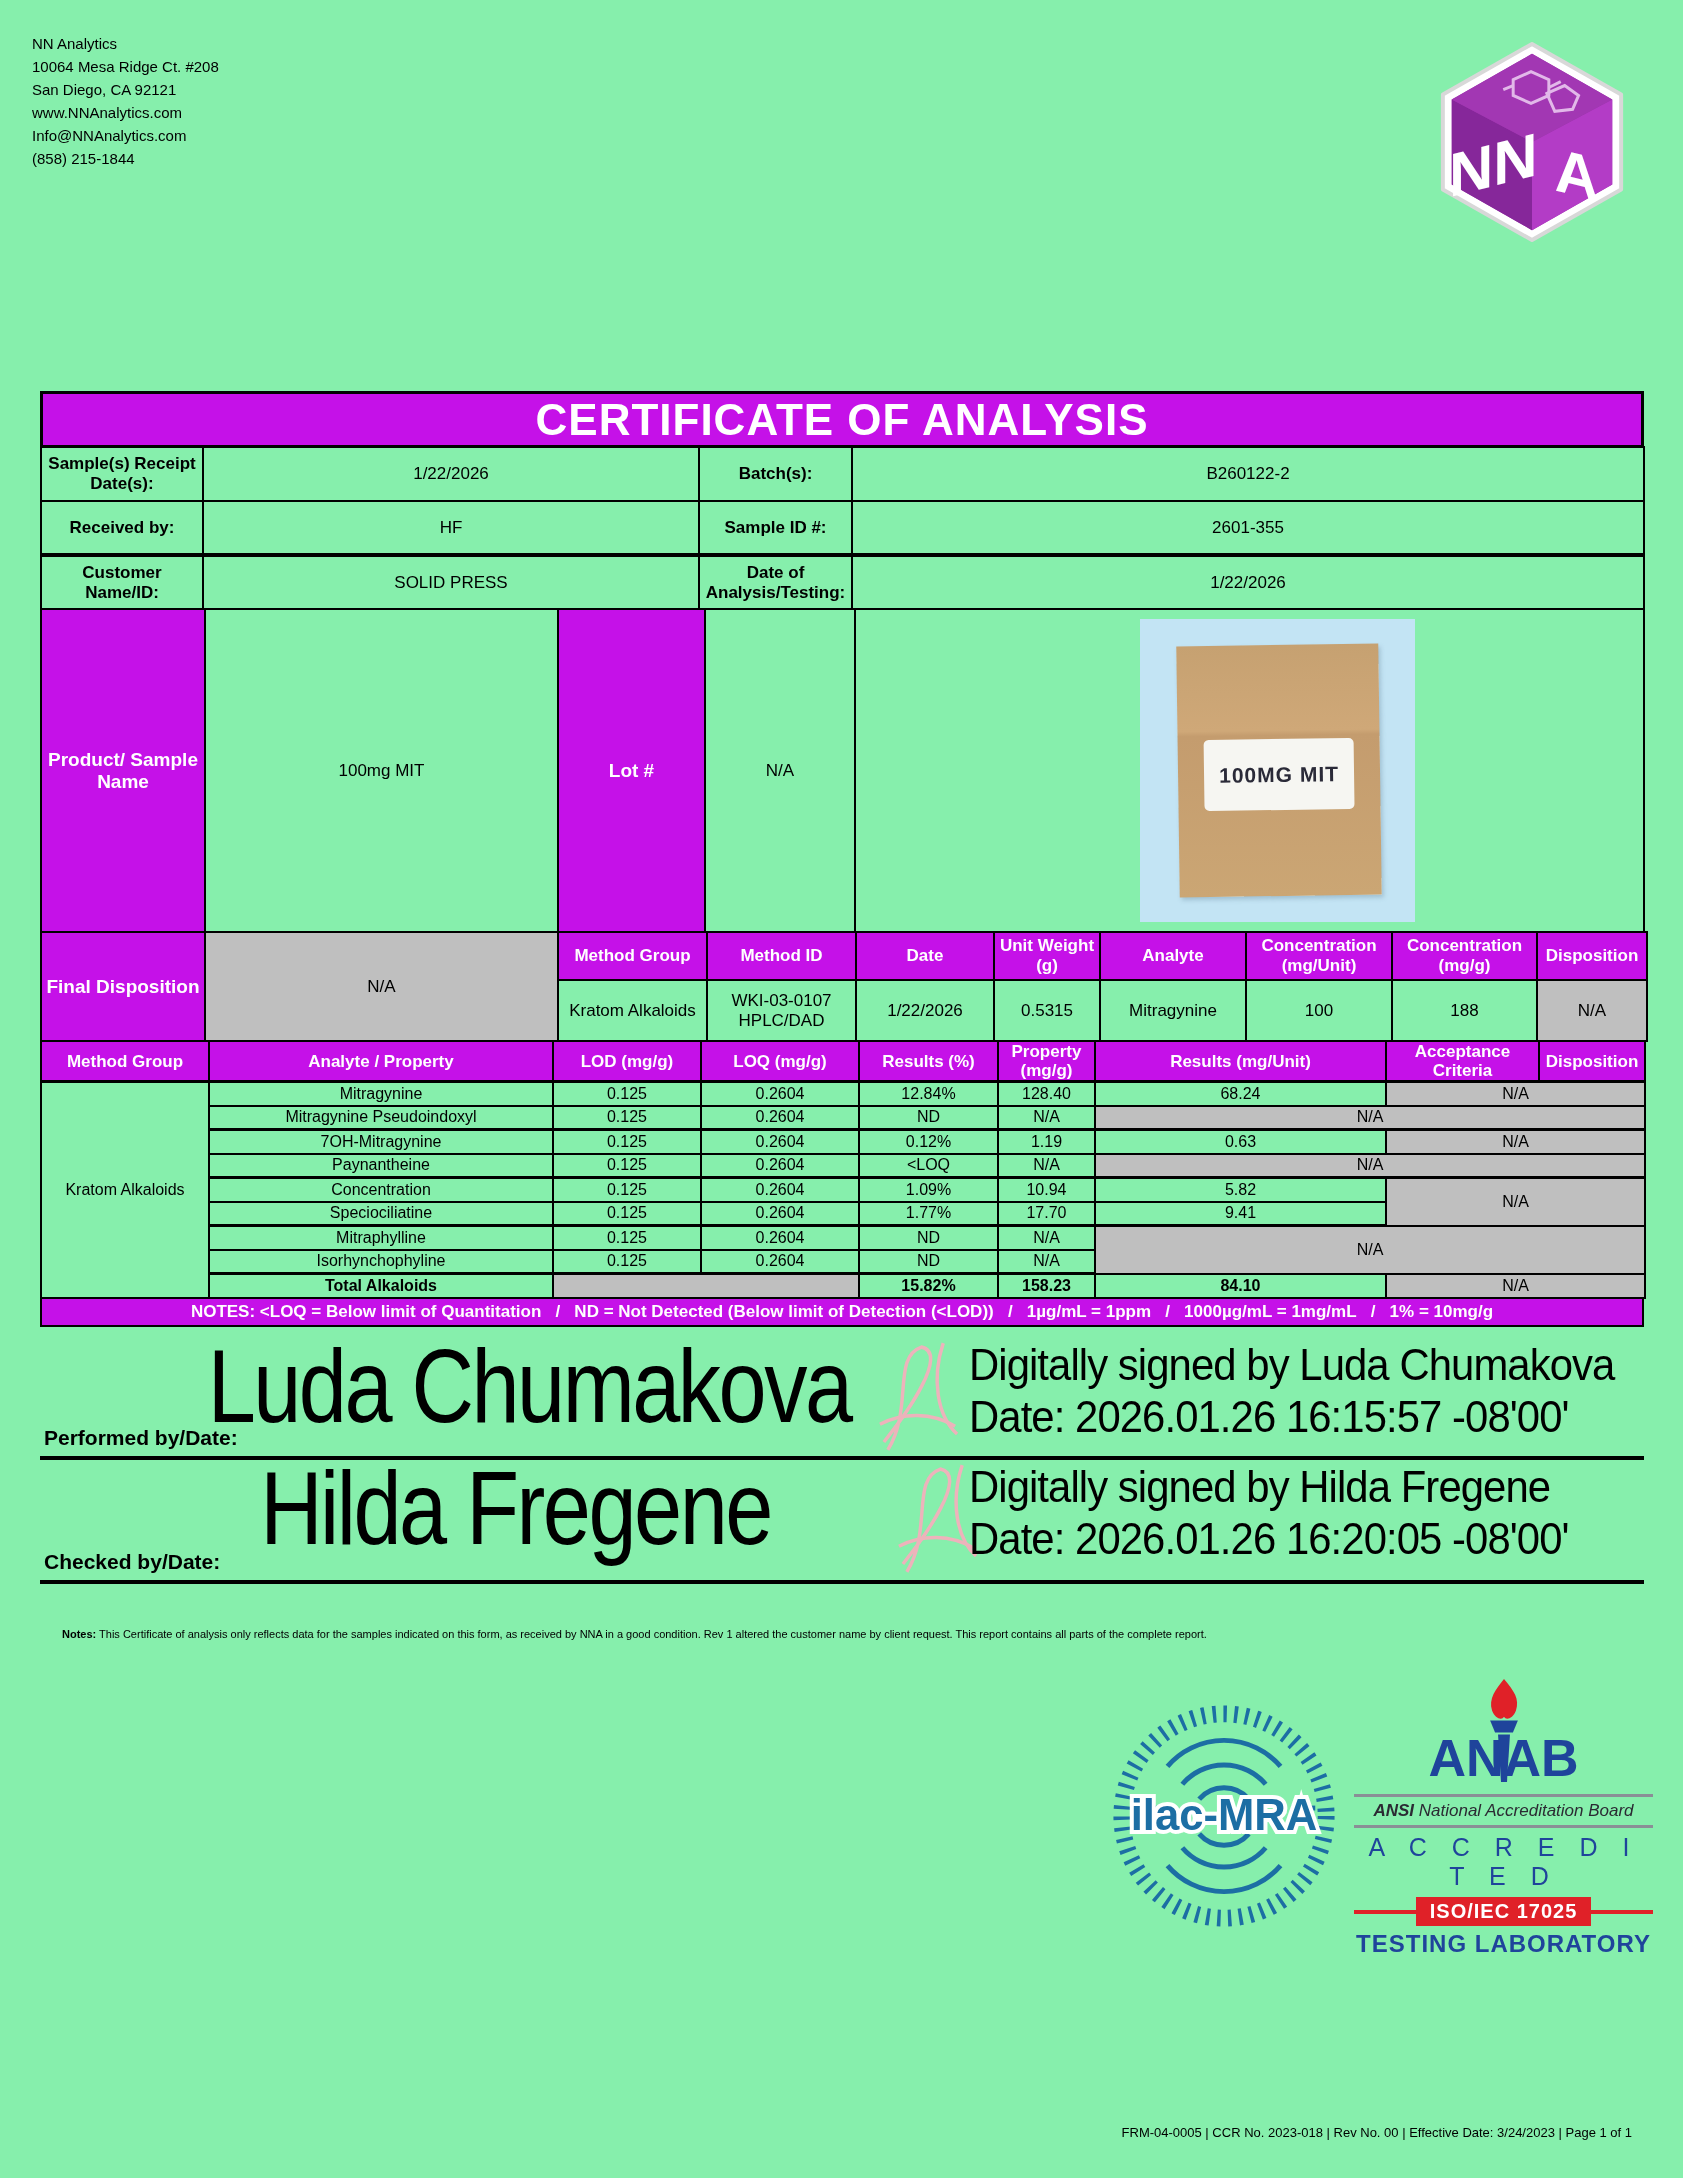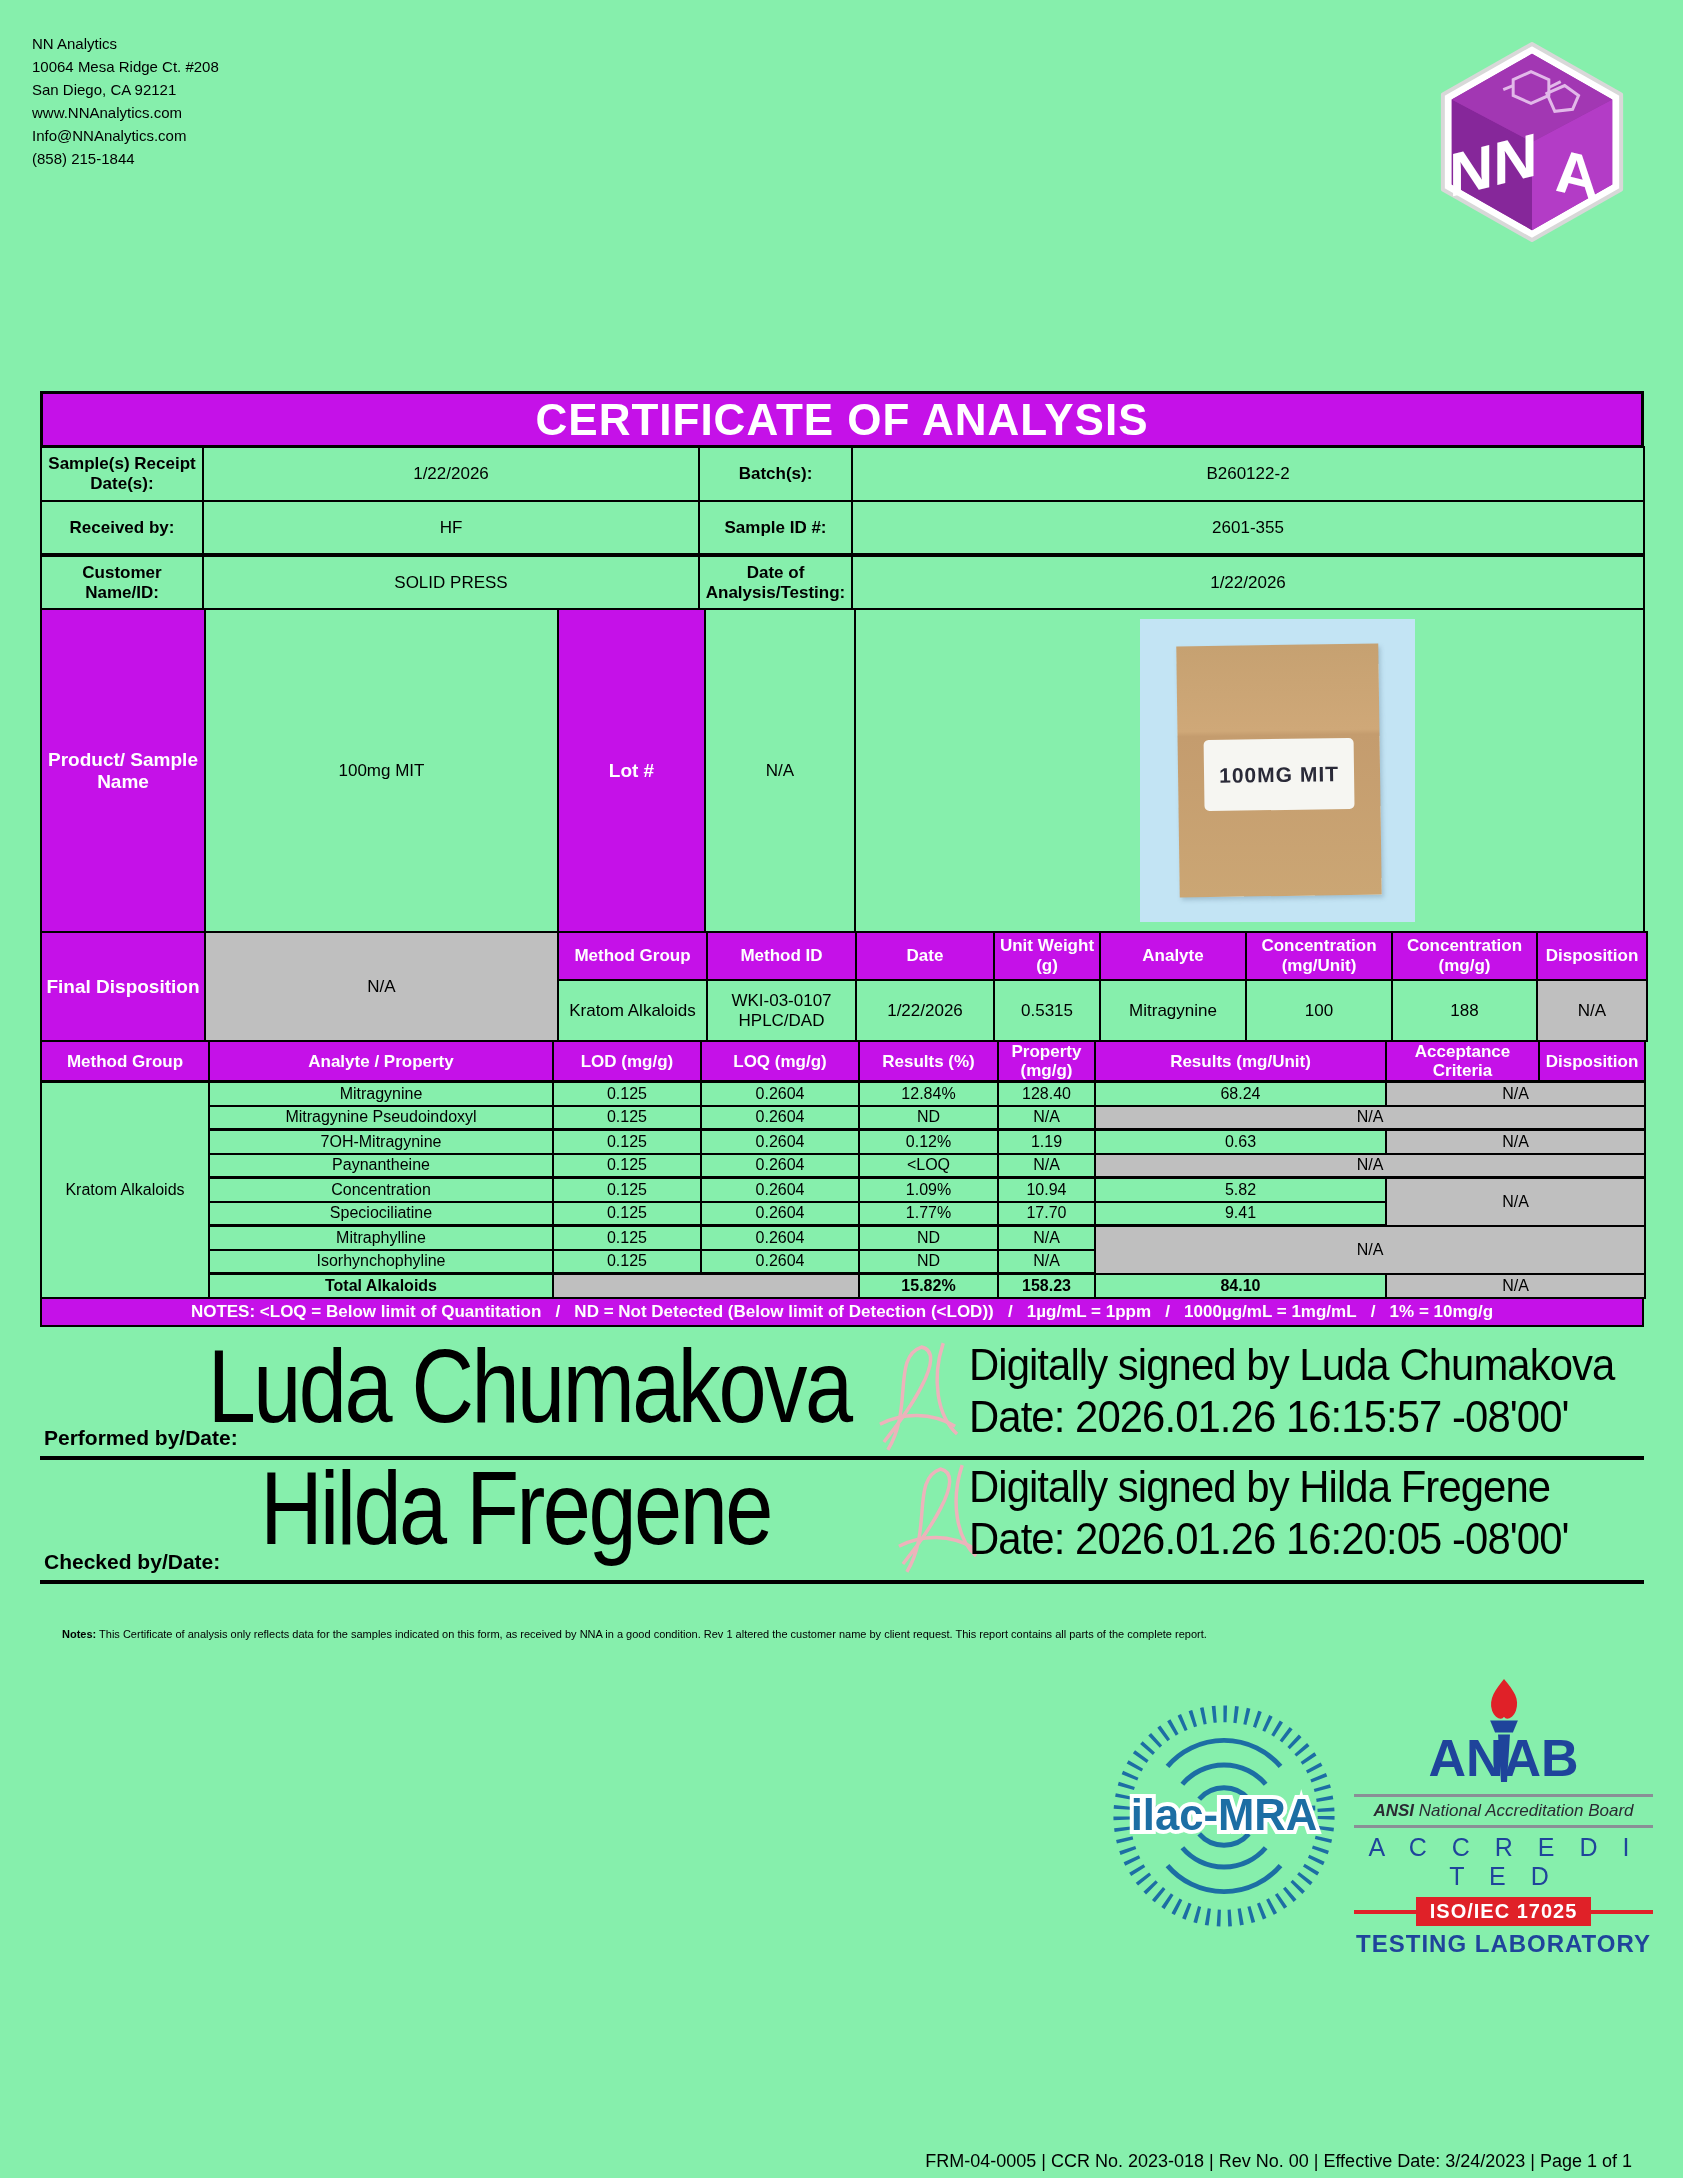--- a/index.html
+++ b/index.html
@@ -66,21 +66,21 @@
   .torch{position:absolute;left:50%;top:-50px;margin-left:-24px;}
   .rule{height:3px;background:#8a8f96;margin:4px 0;}
   .ansi-line{font-size:17px;font-style:italic;color:#2b2b33;white-space:nowrap;}
   .accredited{font-size:25px;letter-spacing:9px;margin:5px 0 6px 0;font-weight:500;}
   .isoband{display:flex;align-items:center;margin:2px 0 4px 0;}
   .isoband .redline{flex:1;height:4px;background:#e02128;}
   .isobox{background:#e02128;color:#fff;font-weight:bold;font-size:20px;padding:3px 14px;letter-spacing:1px;}
   .testing{font-size:24px;font-weight:bold;letter-spacing:1px;}
 
   
-  .pagefooter{position:absolute;right:51px;top:2125px;font-size:18px;margin-top:26px;}
+  .pagefooter{position:absolute;right:51px;top:2125px;font-size:13px;}
 </style>
 </head>
 <body>
 
 <div class="page">
 
   <div class="company">
     <div>NN Analytics</div>
     <div>10064 Mesa Ridge Ct. #208</div>
     <div>San Diego, CA 92121</div>

